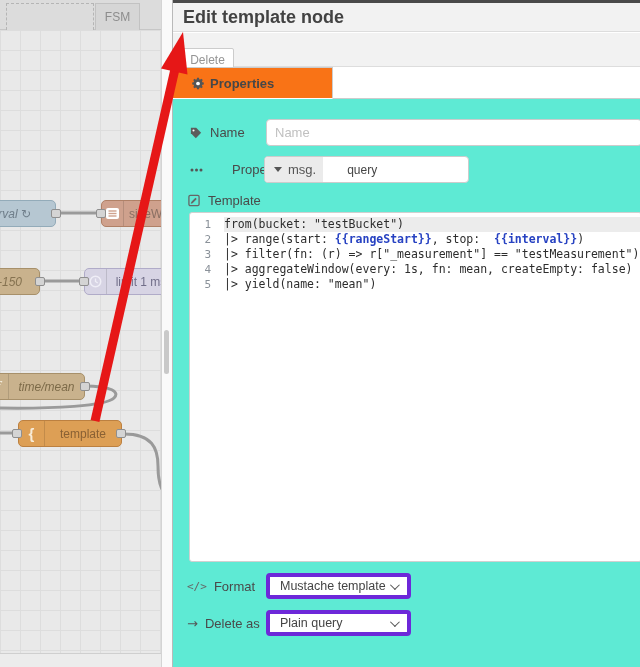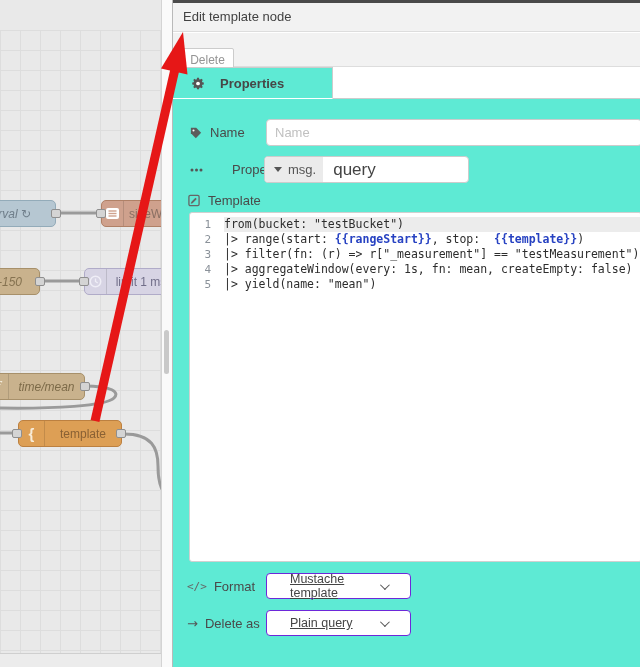--- a/index.html
+++ b/index.html
@@ -33,54 +33,54 @@
   .port { position:absolute; width:10px; height:9px; background:#d4d4d4; border:1px solid #8f8f8f; border-radius:2px; }
 
   
   .vscroll { position:absolute; left:161px; top:0; width:11px; height:667px; background:#fafafa; border-left:1px solid #d4d4d4; }
   .vthumb { position:absolute; left:2px; top:330px; width:5px; height:44px; background:#c9c9c9; border-radius:3px; }
 
   
   .dialog { position:absolute; left:172px; top:0; width:468px; height:667px; background:#fff; border-left:1px solid #b9b9b9; }
   .dlg-topline { position:absolute; left:0; top:0; width:100%; height:3px; background:#4a4a4a; }
   .dlg-header { position:absolute; left:0; top:3px; width:100%; height:29px; background:#f2f2f2; border-bottom:1px solid #dddddd; }
-  .dlg-title { font-size:13px; font-weight:normal; color:#424242; line-height:28px; padding-left:10px; }
+  .dlg-title { font-size:18px; font-weight:bold; color:#424242; line-height:28px; padding-left:10px; }
   .dlg-btnrow { position:absolute; left:0; top:33px; width:100%; height:34px; background:#f2f2f2; border-bottom:1px solid #dddddd; }
   .btn-delete { position:absolute; left:8px; top:15px; width:53px; height:25px; background:#fff; border:1px solid #cccccc; border-radius:2px;
                 font-size:12px; color:#949494; text-align:center; line-height:23px; cursor:pointer; }
   .dlg-tabrow { position:absolute; left:0; top:67px; width:100%; height:32px; background:#fff; border-bottom:1px solid #cccccc; }
-  .tab-properties { position:absolute; left:0; top:0; width:160px; height:32px; background:#5eead4; border:1px solid #cccccc; border-left:none;
-                    border-bottom:1px solid #fff; display:flex; align-items:center; padding-left:18px; gap:15px;
+  .tab-properties { position:absolute; left:0; top:0; width:160px; height:32px; background:#f97316; border:1px solid #cccccc; border-left:none;
+                    border-bottom:1px solid #fff; display:flex; align-items:center; padding-left:18px; gap:5px;
                     font-size:13px; font-weight:bold; color:#474747; }
   .dlg-body { position:absolute; left:0; top:99px; width:100%; bottom:0; background:#5eead4; }
 
   .frm-label { position:absolute; display:flex; align-items:center; gap:7px; font-size:13px; color:#4a4a4a; height:27px; }
   .frm-icon { display:inline-flex; align-items:center; justify-content:center; width:14px; color:#666; }
   .txt-input { position:absolute; height:27px; border:1px solid #cccccc; border-radius:4px; font-size:13px; color:#444; padding:0 8px;
                font-family:"Liberation Sans","DejaVu Sans",sans-serif; outline:none; background:#fff; }
   .txt-input::placeholder { color:#c0c0c0; }
 
   .typed-input { position:absolute; left:91px; top:57px; width:205px; height:27px; border:1px solid #cccccc; border-radius:4px;
                  display:flex; align-items:center; background:#fff; overflow:hidden; }
   .ti-button { height:100%; display:flex; align-items:center; gap:6px; padding:0 7px 0 9px; background:#ebebeb; cursor:pointer; }
   .caret-down { width:0; height:0; border-left:4px solid transparent; border-right:4px solid transparent; border-top:5px solid #555; }
   .ti-type { font-size:13px; color:#555; }
-  .ti-value { font-size:17px; color:#444; padding-left:10px; }
+  .ti-value { font-size:12px; color:#444; padding-left:24px; }
 
   .code-editor { position:absolute; left:16px; top:113px; right:-2px; height:350px; border:1px solid #d0d0d0; border-radius:3px;
                  background:#fff; overflow:hidden; font-family:"DejaVu Sans Mono","Liberation Mono",monospace; }
   .lines { padding-top:4px; }
   .cline { display:flex; height:15px; line-height:15px; }
   .cline .ln { width:34px; flex:none; text-align:right; padding-right:13px; font-size:11px; color:#8a9199; }
   .cline .code { flex:1; font-size:11.5px; color:#2d2d2d; white-space:pre; }
   .cline.current .code { background:#ececec; }
   .code .mst { color:var(--mst,#2742c2);font-weight:bold; }
 
-  .sel-input { position:absolute; height:26px; width:145px; border:1px solid #6d28d9; border-radius:4px; background:#fff;
-               display:flex; align-items:center; justify-content:space-between; padding:0 23px; font-size:12.5px; color:#444; cursor:pointer;text-decoration:underline; }
+  .sel-input { position:absolute; height:26px; width:145px; border:4px solid #6d28d9; border-radius:4px; background:#fff;
+               display:flex; align-items:center; justify-content:space-between; padding:0 10px; font-size:12.5px; color:#444; cursor:pointer; }
   .chev { width:7px; height:7px; border-right:1.6px solid #555; border-bottom:1.6px solid #555; transform:rotate(45deg) translateY(-2px); flex:none; }
 
   .icon-text { font-size:11px; color:#666; font-family:"DejaVu Sans Mono",monospace; }
   .arrow-glyph { font-family:"DejaVu Sans",sans-serif; font-size:13px; color:#555; }
 
   
   .annotation { position:absolute; left:0; top:0; width:640px; height:667px; pointer-events:none; z-index:50; }
 </style>
 </head>
 <body>
@@ -138,20 +138,24 @@
 
   <div class="node n-template">
     <div class="nicon">{</div>
     <div class="nlabel">template</div>
   </div>
   <div class="port" style="left:12px; top:429px;"></div>
   <div class="port" style="left:116px; top:429px;"></div>
 
   <div class="ws-bottom"></div>
 
+  <div class="tabbar">
+    <div class="ghost-tab"></div>
+    <div class="flow-tab">FSM</div>
+  </div>
 </div>
 
 <div class="vscroll">
   <div class="vthumb"></div>
 </div>
 
 <div class="dialog">
   <div class="dlg-topline"></div>
   <div class="dlg-header">
     <div class="dlg-title">Edit template node</div>
@@ -213,21 +217,21 @@
     </div>
 
     <div class="code-editor">
       <div class="lines">
           <div class="cline current">
             <span class="ln">1</span>
             <span class="code">from(bucket: "testBucket")</span>
           </div>
           <div class="cline">
             <span class="ln">2</span>
-            <span class="code">|&gt; range(start: <span class="mst">{{rangeStart}}</span>, stop:  <span class="mst">{{template}}</span>)</span>
+            <span class="code">|&gt; range(start: <span class="mst">{{rangeStart}}</span>, stop:  <span class="mst">{{interval}}</span>)</span>
           </div>
           <div class="cline">
             <span class="ln">3</span>
             <span class="code">|&gt; filter(fn: (r) =&gt; r["_measurement"] == "testMeasurement")</span>
           </div>
           <div class="cline">
             <span class="ln">4</span>
             <span class="code">|&gt; aggregateWindow(every: 1s, fn: mean, createEmpty: false)</span>
           </div>
           <div class="cline">

